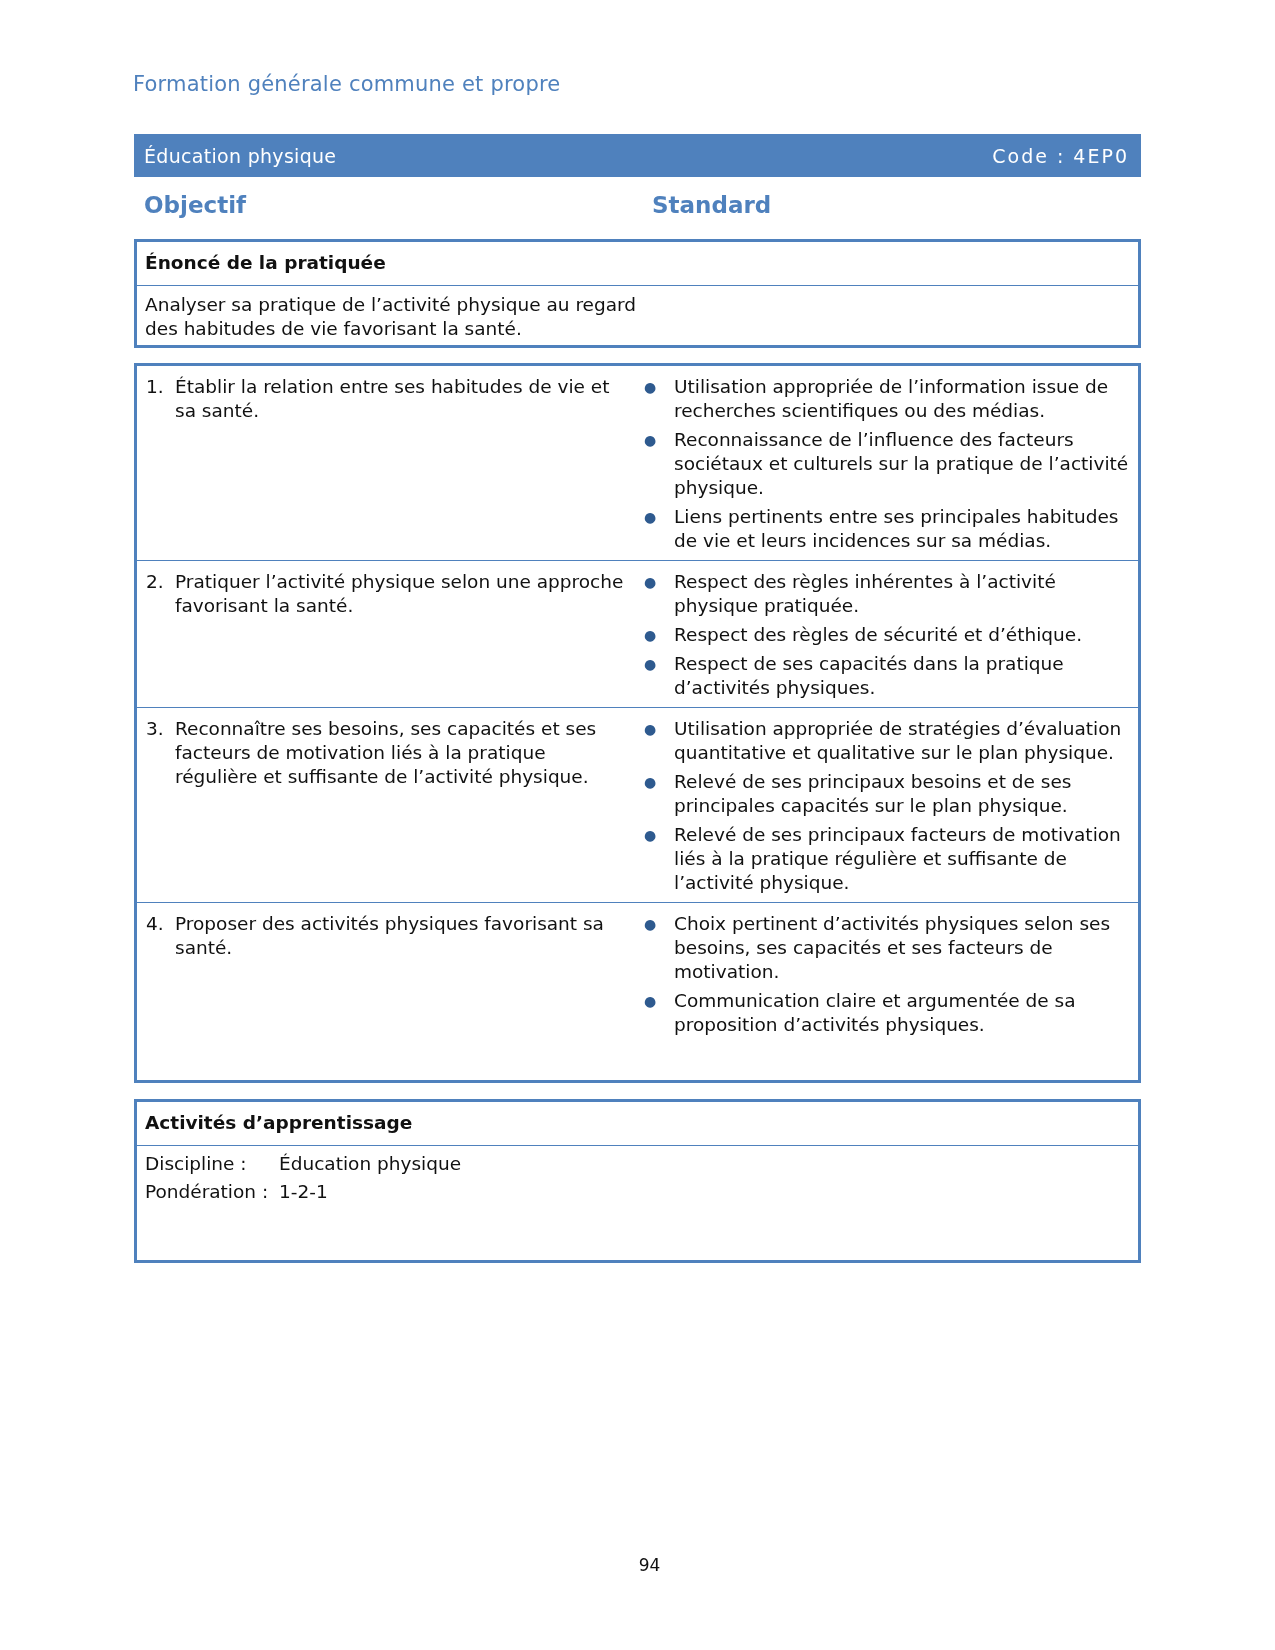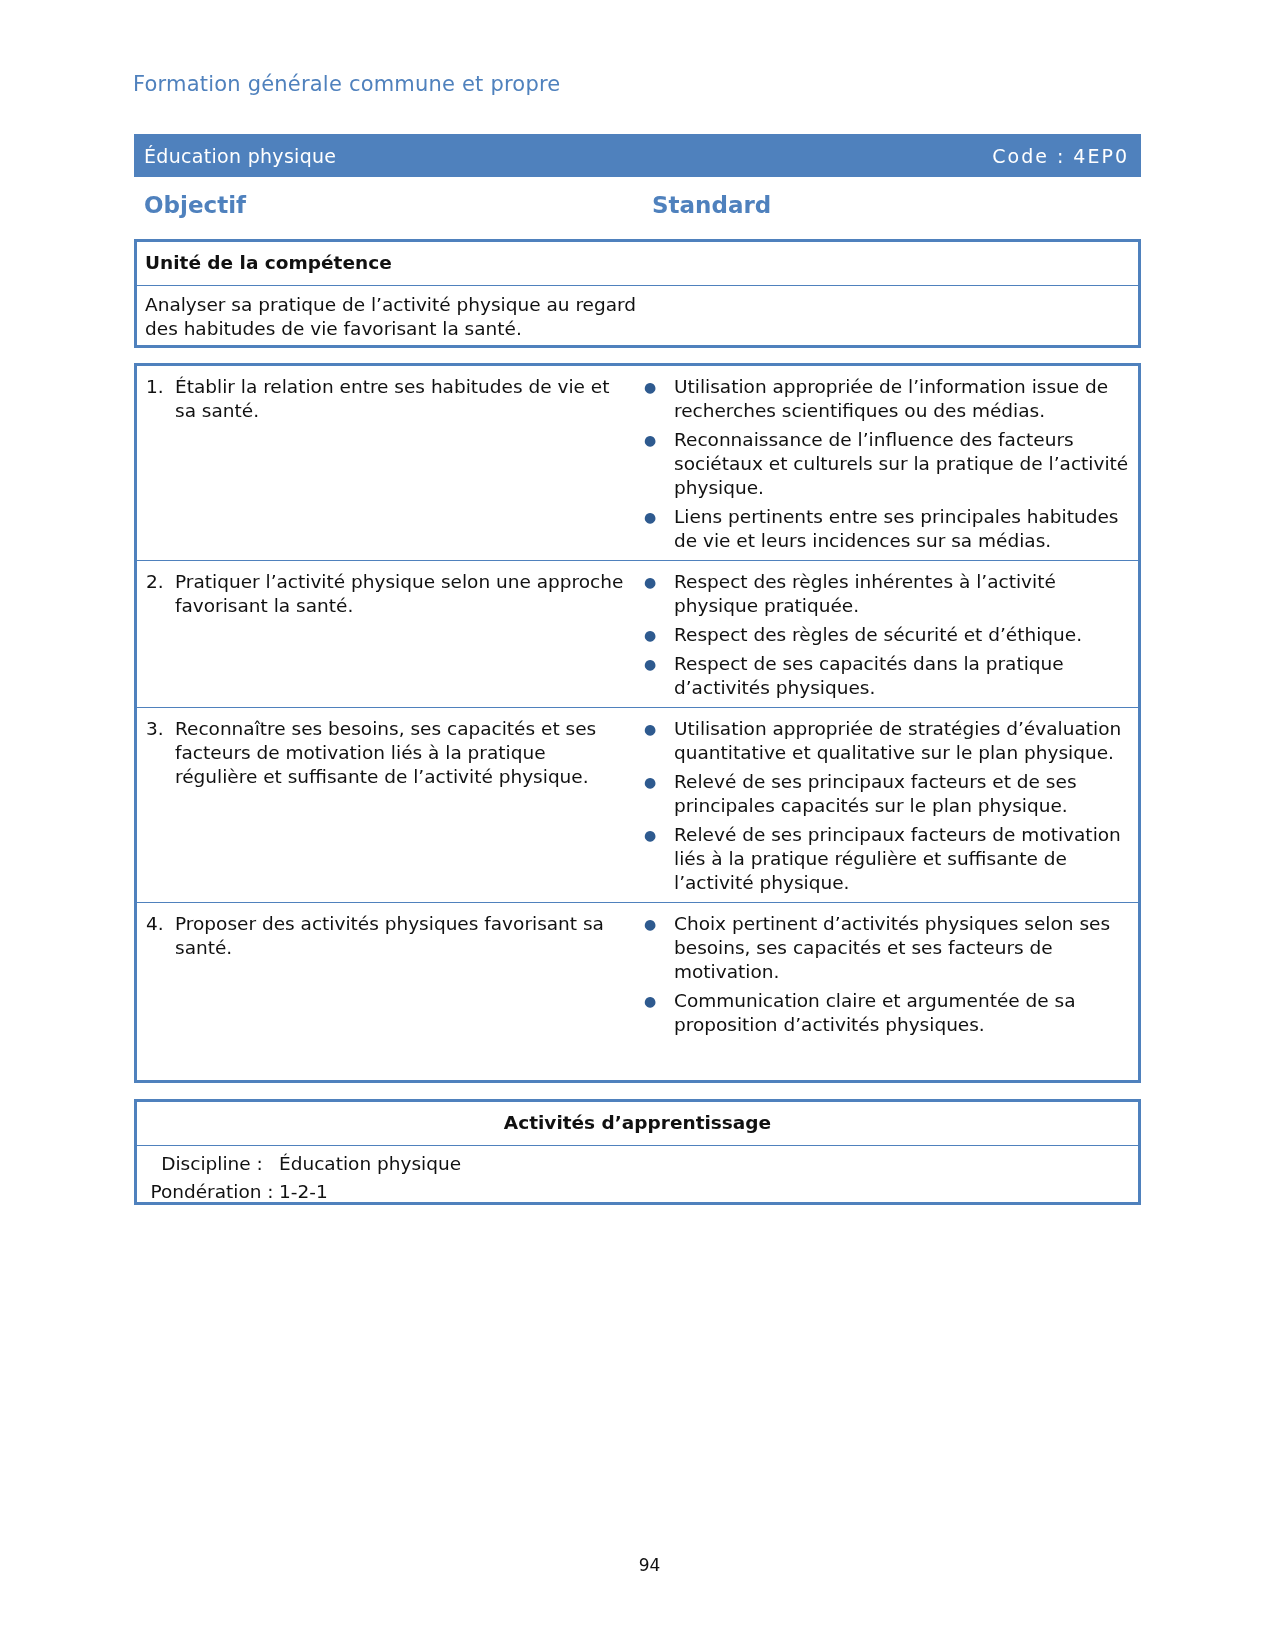--- a/index.html
+++ b/index.html
@@ -45,21 +45,21 @@
   .elements tr.row:last-child td { border-bottom: none; }
   .elements col.c1 { width: 496px; }
   .elem-cell { padding: 8px 8px 6px 8px; display: flex; }
   .elem-num { width: 29px; flex: none; }
   .crit-cell ul { list-style: none; margin: 0; padding: 8px 8px 6px 8px; }
   .crit-cell li { display: flex; margin-bottom: 5px; }
   .crit-cell li:last-child { margin-bottom: 0; }
   .bullet { width: 30px; flex: none; color: #2e5a8f; font-size: 14px; padding-left: 2px; }
   .r1 { height: 193px; } .r2 { height: 145px; } .r3 { height: 192px; } .r4 { height: 139px; }
 
-  .activites { top: 1099px; height: 106px; text-align: center; }
+  .activites { top: 1099px; height: 164px; }
   .activites .body { padding: 4px 8px; font-size: 18.5px; line-height: 28px; }
   .kv { display: flex; }
   .kv .k { width: 134px; flex: none; }
 
   .page-num {
     position: absolute; left: 12px; width: 1275px; top: 1555px; text-align: center; font-size: 17px; color: #111;
   }
 </style>
 </head>
 <body>
@@ -68,21 +68,21 @@
 
 <div class="course-bar">
   <span>Éducation physique</span>
   <span class="code">Code : 4EP0</span>
 </div>
 
 <div class="obj-label">Objectif</div>
 <div class="std-label">Standard</div>
 
 <div class="box enonce">
-  <div class="hdr">Unité de la compétence</div>
+  <div class="hdr">Énoncé de la pratiquée</div>
   <div class="body">Analyser sa pratique de l’activité physique au regard des habitudes de vie favorisant la santé.</div>
 </div>
 
 <div class="box elements">
   <table>
     <colgroup>
         <col class="c1">
         <col>
       </colgroup>
     <tbody>
@@ -145,21 +145,21 @@
             </div>
           </td>
       <td class="crit-cell">
             <ul>
         <li>
                 <span class="bullet">●</span>
                 <span>Utilisation appropriée de stratégies d’évaluation quantitative et qualitative sur le plan physique.</span>
               </li>
         <li>
                 <span class="bullet">●</span>
-                <span>Relevé de ses principaux facteurs et de ses principales capacités sur le plan physique.</span>
+                <span>Relevé de ses principaux besoins et de ses principales capacités sur le plan physique.</span>
               </li>
         <li>
                 <span class="bullet">●</span>
                 <span>Relevé de ses principaux facteurs de motivation liés à la pratique régulière et suffisante de l’activité physique.</span>
               </li>
       </ul>
           </td>
     </tr>
 
     <tr class="row r4">

